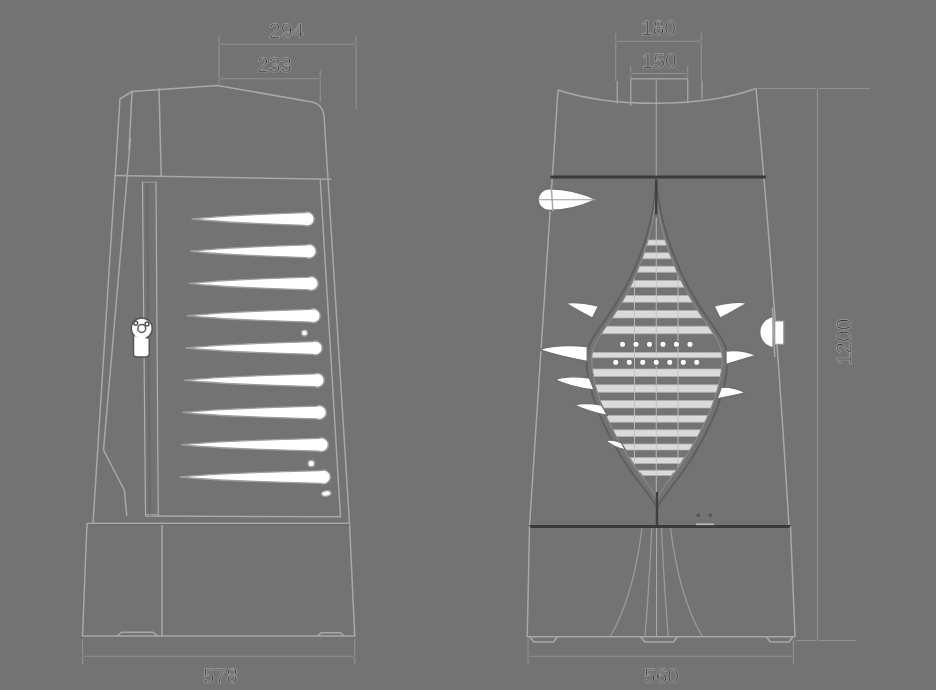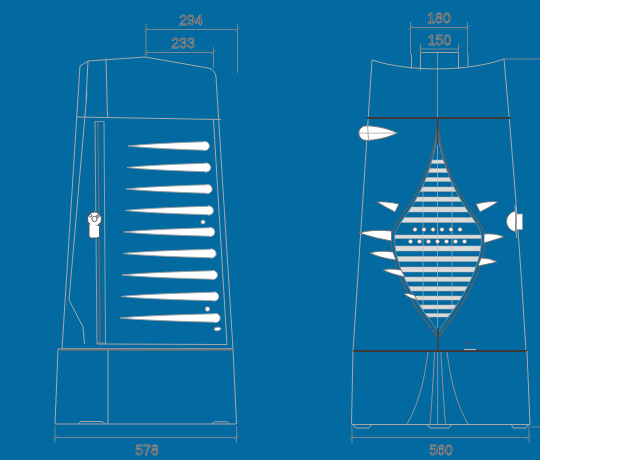--- a/index.html
+++ b/index.html
@@ -1,19 +1,19 @@
 <!DOCTYPE html>
 <html><head>
 <meta charset="utf-8">
 <style>
   html,body{margin:0;padding:0;background:#ffffff;}
   .canvas{
     position:relative;
-    width:540px;height:460px;
-    background:#0369a1;
+    width:624px;height:460px;
+    background:#737373;
     overflow:hidden;
     font-family:"Liberation Sans", sans-serif;
   }
   svg{display:block;}
   .dim-text{
     fill:#1c1c1c;
     font-size:14px;
     font-family:"Liberation Sans", sans-serif;
     text-anchor:middle;
   }

